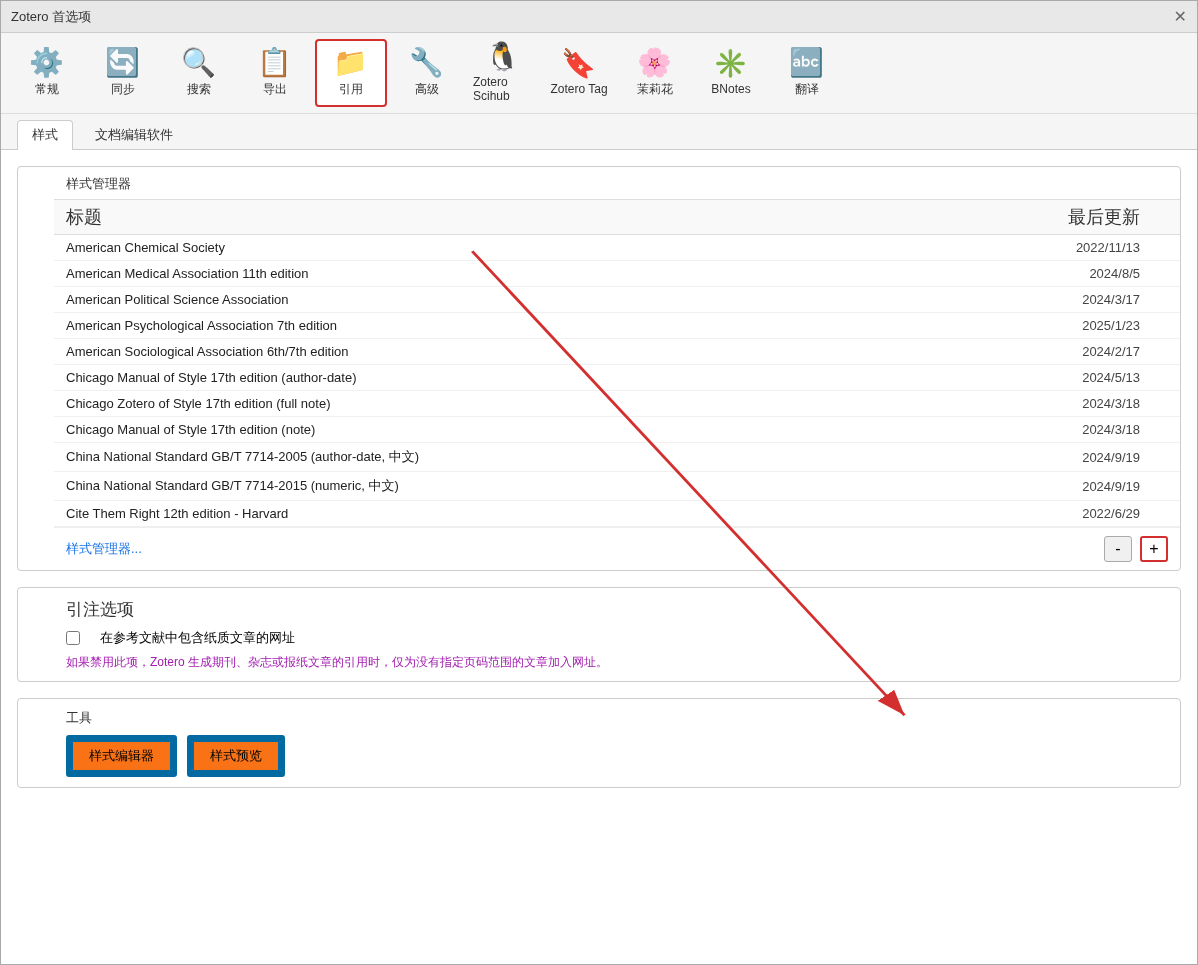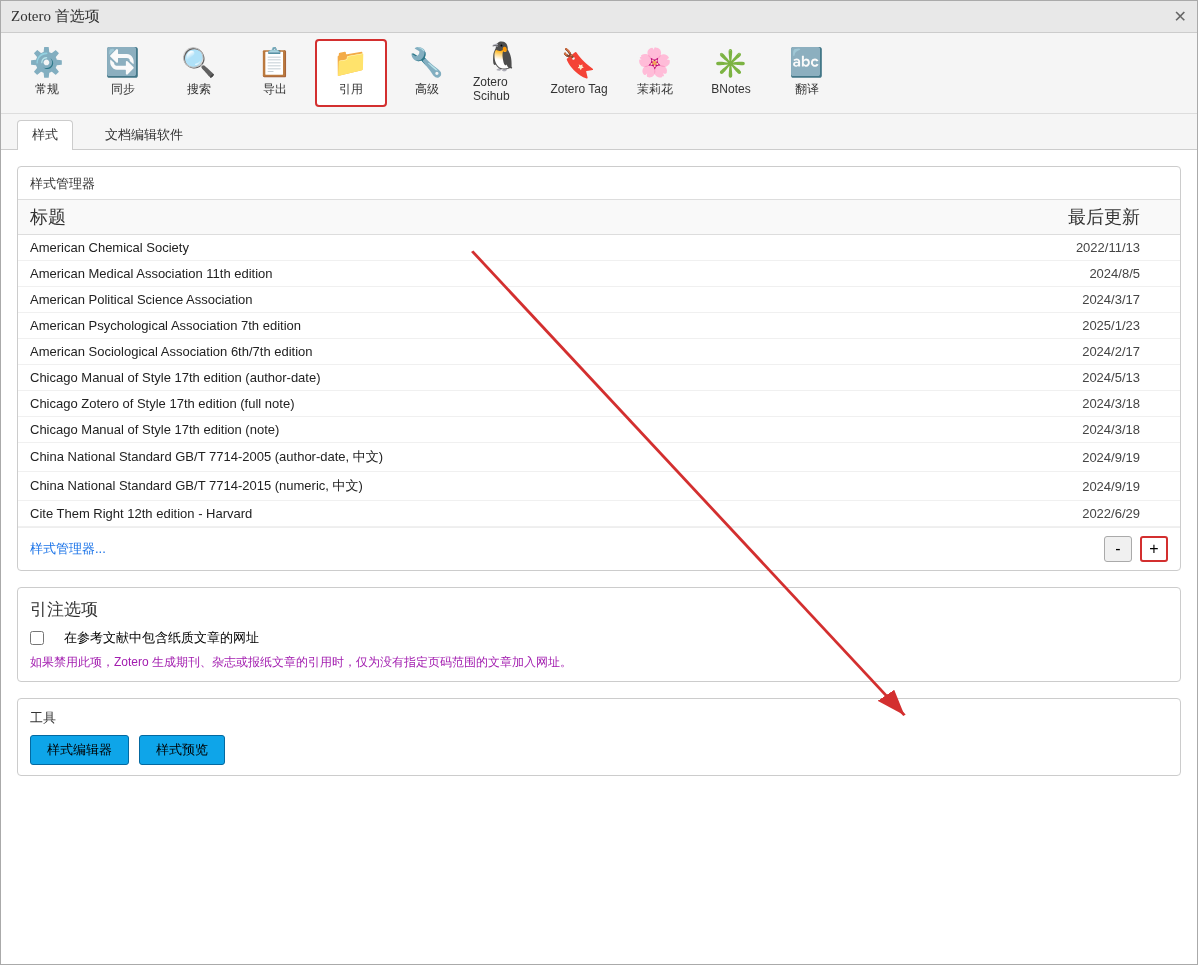--- a/index.html
+++ b/index.html
@@ -23,23 +23,22 @@
       background: #e8e8e8;
       height: 32px;
       display: flex;
       align-items: center;
       justify-content: space-between;
       padding: 0 10px;
       border-bottom: 1px solid #ccc;
       flex-shrink: 0;
     }
     .title-bar-text {
-      font-size: 15px;
-      color: #333;
-      font-family: Liberation Serif, serif;
+      font-size: 13px;
+      color: #333;
     }
     .title-bar-close {
       font-size: 16px;
       cursor: pointer;
       color: #666;
       background: none;
       border: none;
       line-height: 1;
     }
     .toolbar {
@@ -76,21 +75,21 @@
       font-size: 12px;
       color: #333;
     }
     .tabs {
       display: flex;
       flex-direction: row;
       padding: 6px 16px 0;
       border-bottom: 1px solid #ccc;
       background: #f5f5f5;
       flex-shrink: 0;
-      gap: 17px;
+      gap: 7px;
     }
     .tab {
       padding: 5px 14px;
       cursor: pointer;
       font-size: 13px;
       color: #333;
       border: 1px solid transparent;
       border-bottom: none;
       border-radius: 4px 4px 0 0;
     }
@@ -105,20 +104,21 @@
       flex: 1;
       background: #fff;
       padding: 16px;
       overflow-y: auto;
     }
     .section {
       border: 1px solid #ccc;
       border-radius: 4px;
       margin-bottom: 16px;
       background: #fff;
+      padding-left: 36px;
     }
     .section-title {
       font-size: 13px;
       color: #333;
       padding: 8px 12px 6px;
       font-weight: normal;
     }
     .styles-table {
       width: 100%;
       border-collapse: collapse;
@@ -217,22 +217,22 @@
       font-size: 13px;
       color: #333;
       margin-bottom: 8px;
     }
     .tools-buttons {
       display: flex;
       gap: 10px;
     }
     .tool-btn {
       padding: 5px 16px;
-      border: 1px solid #0369a1;
-      background: #0ea5e9;
+      border: 7px solid #0369a1;
+      background: #f97316;
       font-size: 13px;
       cursor: pointer;
       border-radius: 3px;
     }
     
     .arrow-overlay {
       position: absolute;
       top: 0;
       left: 0;
       width: 100%;

